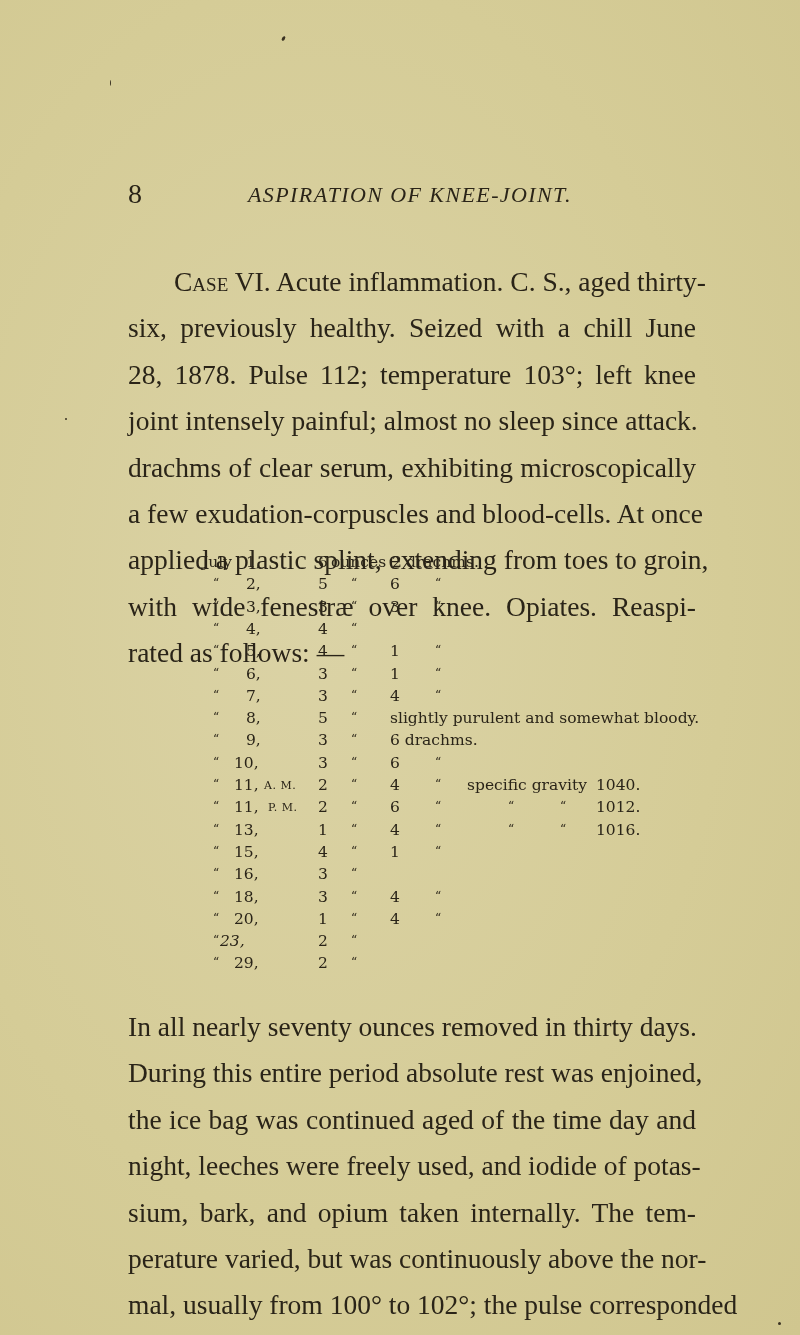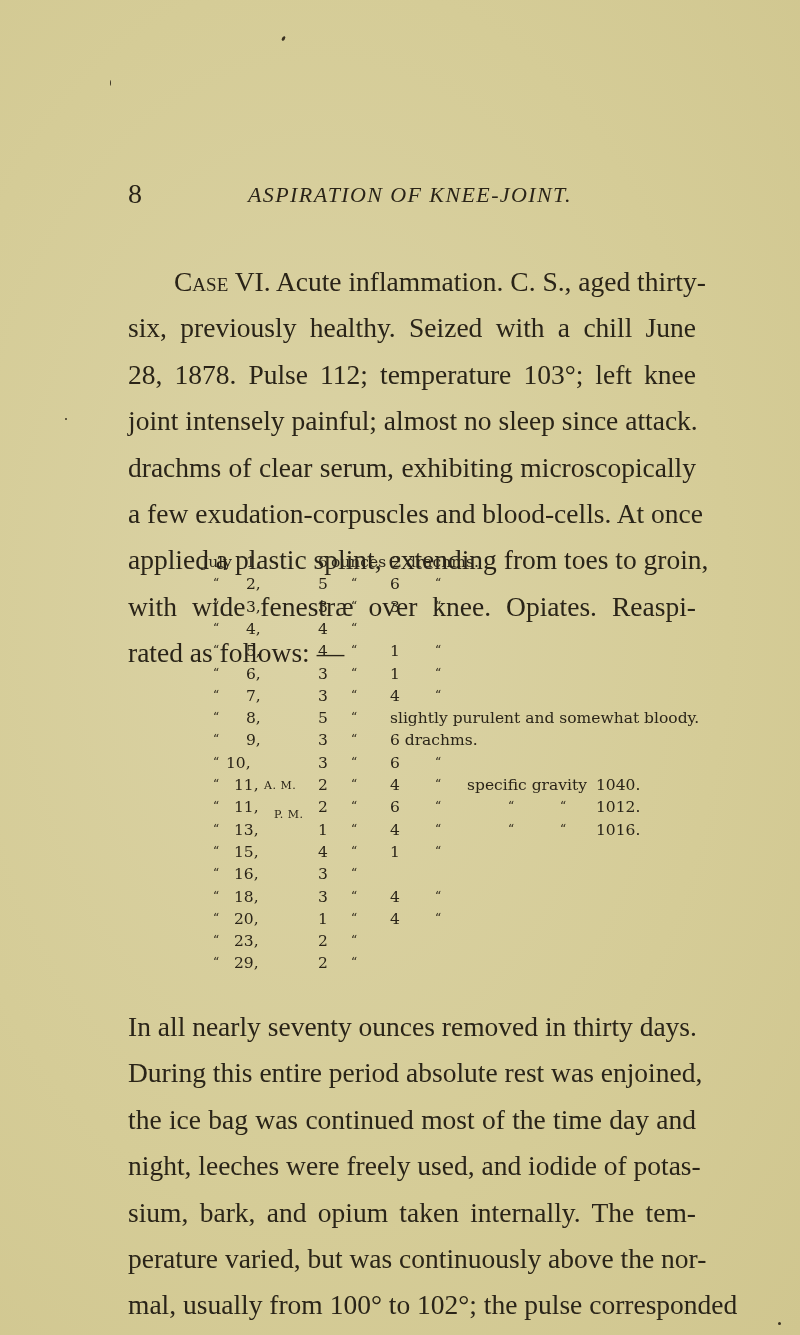--- a/index.html
+++ b/index.html
@@ -127,41 +127,41 @@
     </div>
     <div class="row" style="top: 178.4px;">
       <span class="cell c-ditto-month">“</span>
       <span class="cell c-day">9,</span>
       <span class="cell c-oz">3</span>
       <span class="cell c-ozdit">“</span>
       <span class="cell c-remark">6 drachms.</span>
     </div>
     <div class="row" style="top: 200.7px;">
       <span class="cell c-ditto-month">“</span>
-      <span class="cell c-day" style="left: 226px;">10,</span>
+      <span class="cell c-day" style="left: 234px;">10,</span>
       <span class="cell c-oz" style="left: 318px;">3</span>
       <span class="cell c-ozdit">“</span>
       <span class="cell c-dr">6</span>
       <span class="cell c-drdit">“</span>
     </div>
     <div class="row" style="top: 223px;">
       <span class="cell c-ditto-month">“</span>
       <span class="cell c-day" style="left: 234px;">11,</span>
       <span class="cell c-ampm ampm-sc" style="left: 264px; top: 3px;">A. M.</span>
       <span class="cell c-oz" style="left: 318px;">2</span>
       <span class="cell c-ozdit">“</span>
       <span class="cell c-dr">4</span>
       <span class="cell c-drdit">“</span>
       <span class="cell c-sg">specific gravity</span>
       <span class="cell c-sgval-full">1040.</span>
     </div>
     <div class="row" style="top: 245.3px;">
       <span class="cell c-ditto-month">“</span>
       <span class="cell c-day" style="left: 234px;">11,</span>
-      <span class="cell c-ampm ampm-sc" style="left: 274px; top: 3px; margin-top: 7px;">P. M.</span>
+      <span class="cell c-ampm ampm-sc" style="left: 268px; top: 3px;">P. M.</span>
       <span class="cell c-oz" style="left: 318px;">2</span>
       <span class="cell c-ozdit">“</span>
       <span class="cell c-dr">6</span>
       <span class="cell c-drdit">“</span>
       <span class="cell c-sgdit1">“</span>
       <span class="cell c-sgdit2">“</span>
       <span class="cell c-sgval-full">1012.</span>
     </div>
     <div class="row" style="top: 267.6px;">
       <span class="cell c-ditto-month">“</span>
@@ -199,33 +199,33 @@
     <div class="row" style="top: 356.8px;">
       <span class="cell c-ditto-month">“</span>
       <span class="cell c-day" style="left: 234px;">20,</span>
       <span class="cell c-oz" style="left: 318px;">1</span>
       <span class="cell c-ozdit">“</span>
       <span class="cell c-dr">4</span>
       <span class="cell c-drdit">“</span>
     </div>
     <div class="row" style="top: 379.1px;">
       <span class="cell c-ditto-month">“</span>
-      <span class="cell c-day" style="left: 234px;">23,</span>
+      <span class="cell c-day" style="left: 220px; font-style: italic;">23,</span>
       <span class="cell c-oz" style="left: 318px;">2</span>
       <span class="cell c-ozdit">“</span>
     </div>
     <div class="row" style="top: 401.4px;">
       <span class="cell c-ditto-month">“</span>
       <span class="cell c-day" style="left: 234px; text-align: center;">29,</span>
       <span class="cell c-oz" style="left: 318px;">2</span>
       <span class="cell c-ozdit">“</span>
     </div>
   </div>
 
 <div class="para" id="summary-para" style="top:1004px;">
     <span class="line">In all nearly seventy ounces removed in thirty days.</span>
     <span class="line">During this entire period absolute rest was enjoined,</span>
-    <span class="line">the ice bag was continued most of the time day and</span>
+    <span class="line">the ice bag was continued aged of the time day and</span>
     <span class="line">night, leeches were freely used, and iodide of potas-</span>
     <span class="line">sium, bark, and opium taken internally. The tem-</span>
     <span class="line">perature varied, but was continuously above the nor-</span>
     <span class="line last">mal, usually from 100° to 102°; the pulse corresponded</span>
   </div>
 
 </body></html>

